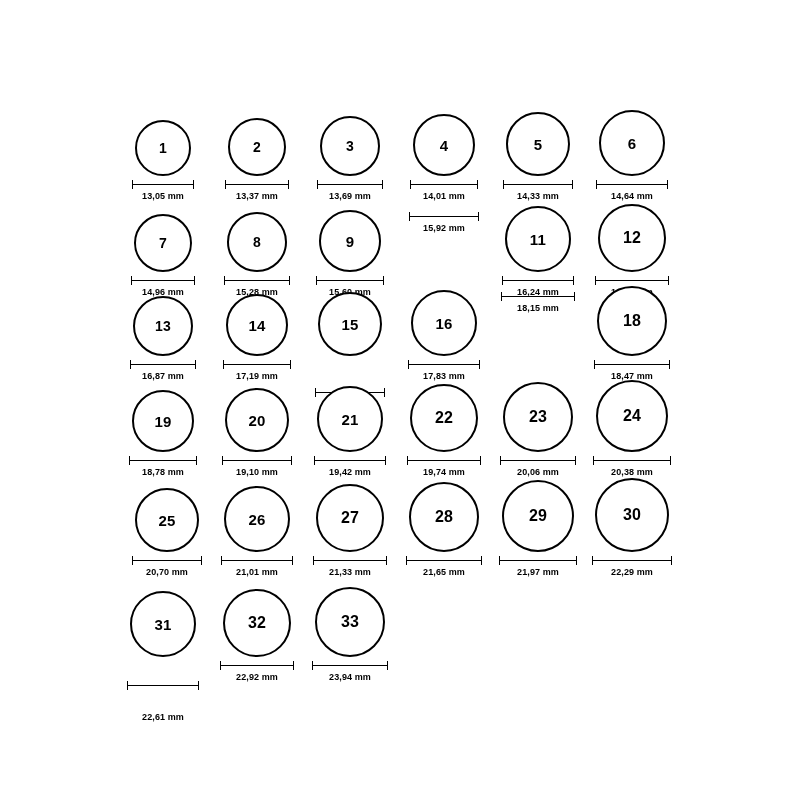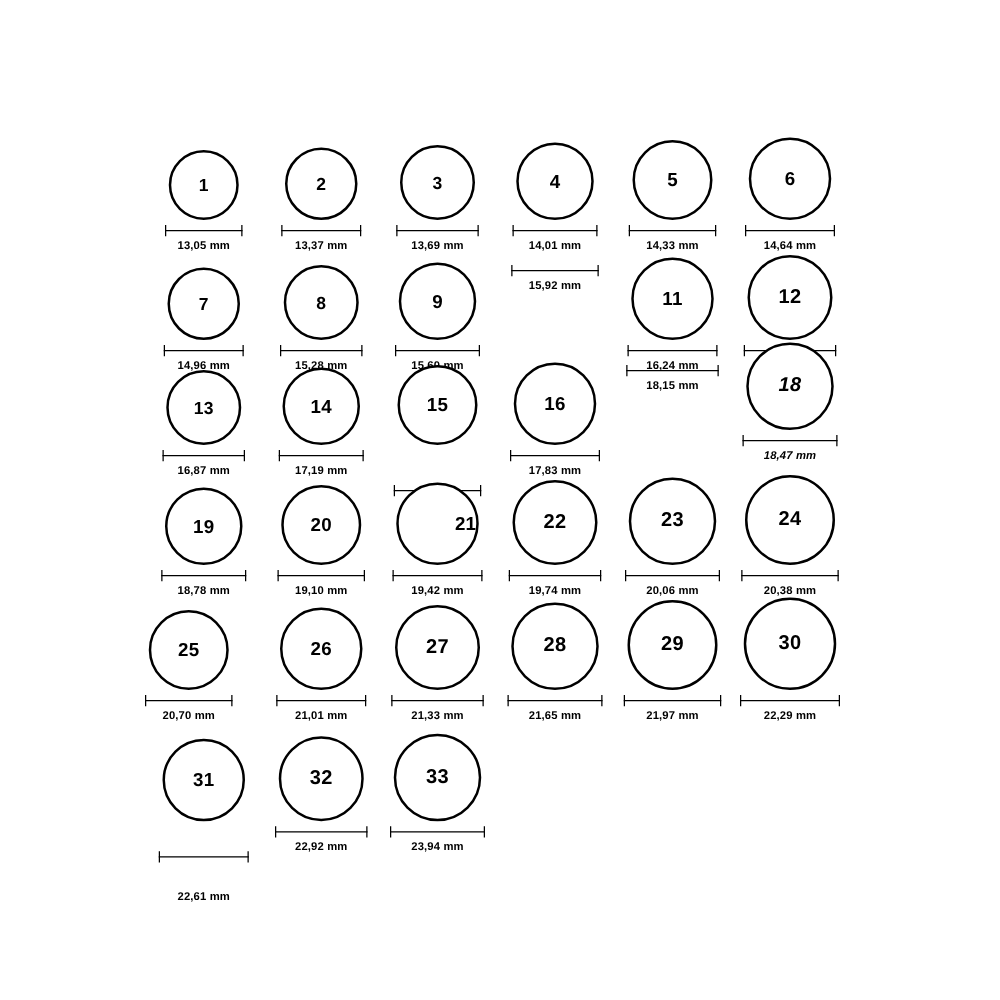--- a/index.html
+++ b/index.html
@@ -253,21 +253,21 @@
       <div class="ring-label">17,83 mm</div>
     </div>
     <div class="ring-cell" style="left: 501px; top: 288px; width: 74px;">
       <div class="measure" style="width: 74px; margin-top: 4px;">
         <div class="bar"></div>
         <div class="cap-left"></div>
         <div class="cap-right"></div>
       </div>
       <div class="ring-label">18,15 mm</div>
     </div>
-    <div class="ring-cell" style="left: 594px; top: 274px; width: 76px; font-style: italic;">
+    <div class="ring-cell" style="left: 594px; top: 286px; width: 76px;">
       <div class="ring-circle" style="width: 70px; height: 70px;">
         <span class="ring-number" style="font-size: 16px;">18</span>
       </div>
       <div class="measure" style="width: 76px; margin-top: 4px;">
         <div class="bar"></div>
         <div class="cap-left"></div>
         <div class="cap-right"></div>
       </div>
       <div class="ring-label">18,47 mm</div>
     </div>
@@ -287,21 +287,21 @@
         <span class="ring-number" style="font-size: 15px;">20</span>
       </div>
       <div class="measure" style="width: 70px; margin-top: 4px;">
         <div class="bar"></div>
         <div class="cap-left"></div>
         <div class="cap-right"></div>
       </div>
       <div class="ring-label">19,10 mm</div>
     </div>
     <div class="ring-cell" style="left: 314px; top: 386px; width: 72px;">
-      <div class="ring-circle" style="width: 66px; height: 66px; justify-content: flex-end;">
+      <div class="ring-circle" style="width: 66px; height: 66px;">
         <span class="ring-number" style="font-size: 15px;">21</span>
       </div>
       <div class="measure" style="width: 72px; margin-top: 4px;">
         <div class="bar"></div>
         <div class="cap-left"></div>
         <div class="cap-right"></div>
       </div>
       <div class="ring-label">19,42 mm</div>
     </div>
     <div class="ring-cell" style="left: 407px; top: 384px; width: 74px;">
@@ -330,21 +330,21 @@
       <div class="ring-circle" style="width: 72px; height: 72px;">
         <span class="ring-number" style="font-size: 16px;">24</span>
       </div>
       <div class="measure" style="width: 78px; margin-top: 4px;">
         <div class="bar"></div>
         <div class="cap-left"></div>
         <div class="cap-right"></div>
       </div>
       <div class="ring-label">20,38 mm</div>
     </div>
-    <div class="ring-cell" style="left: 116px; top: 488px; width: 70px;">
+    <div class="ring-cell" style="left: 132px; top: 488px; width: 70px;">
       <div class="ring-circle" style="width: 64px; height: 64px;">
         <span class="ring-number" style="font-size: 15px;">25</span>
       </div>
       <div class="measure" style="width: 70px; margin-top: 4px;">
         <div class="bar"></div>
         <div class="cap-left"></div>
         <div class="cap-right"></div>
       </div>
       <div class="ring-label">20,70 mm</div>
     </div>

